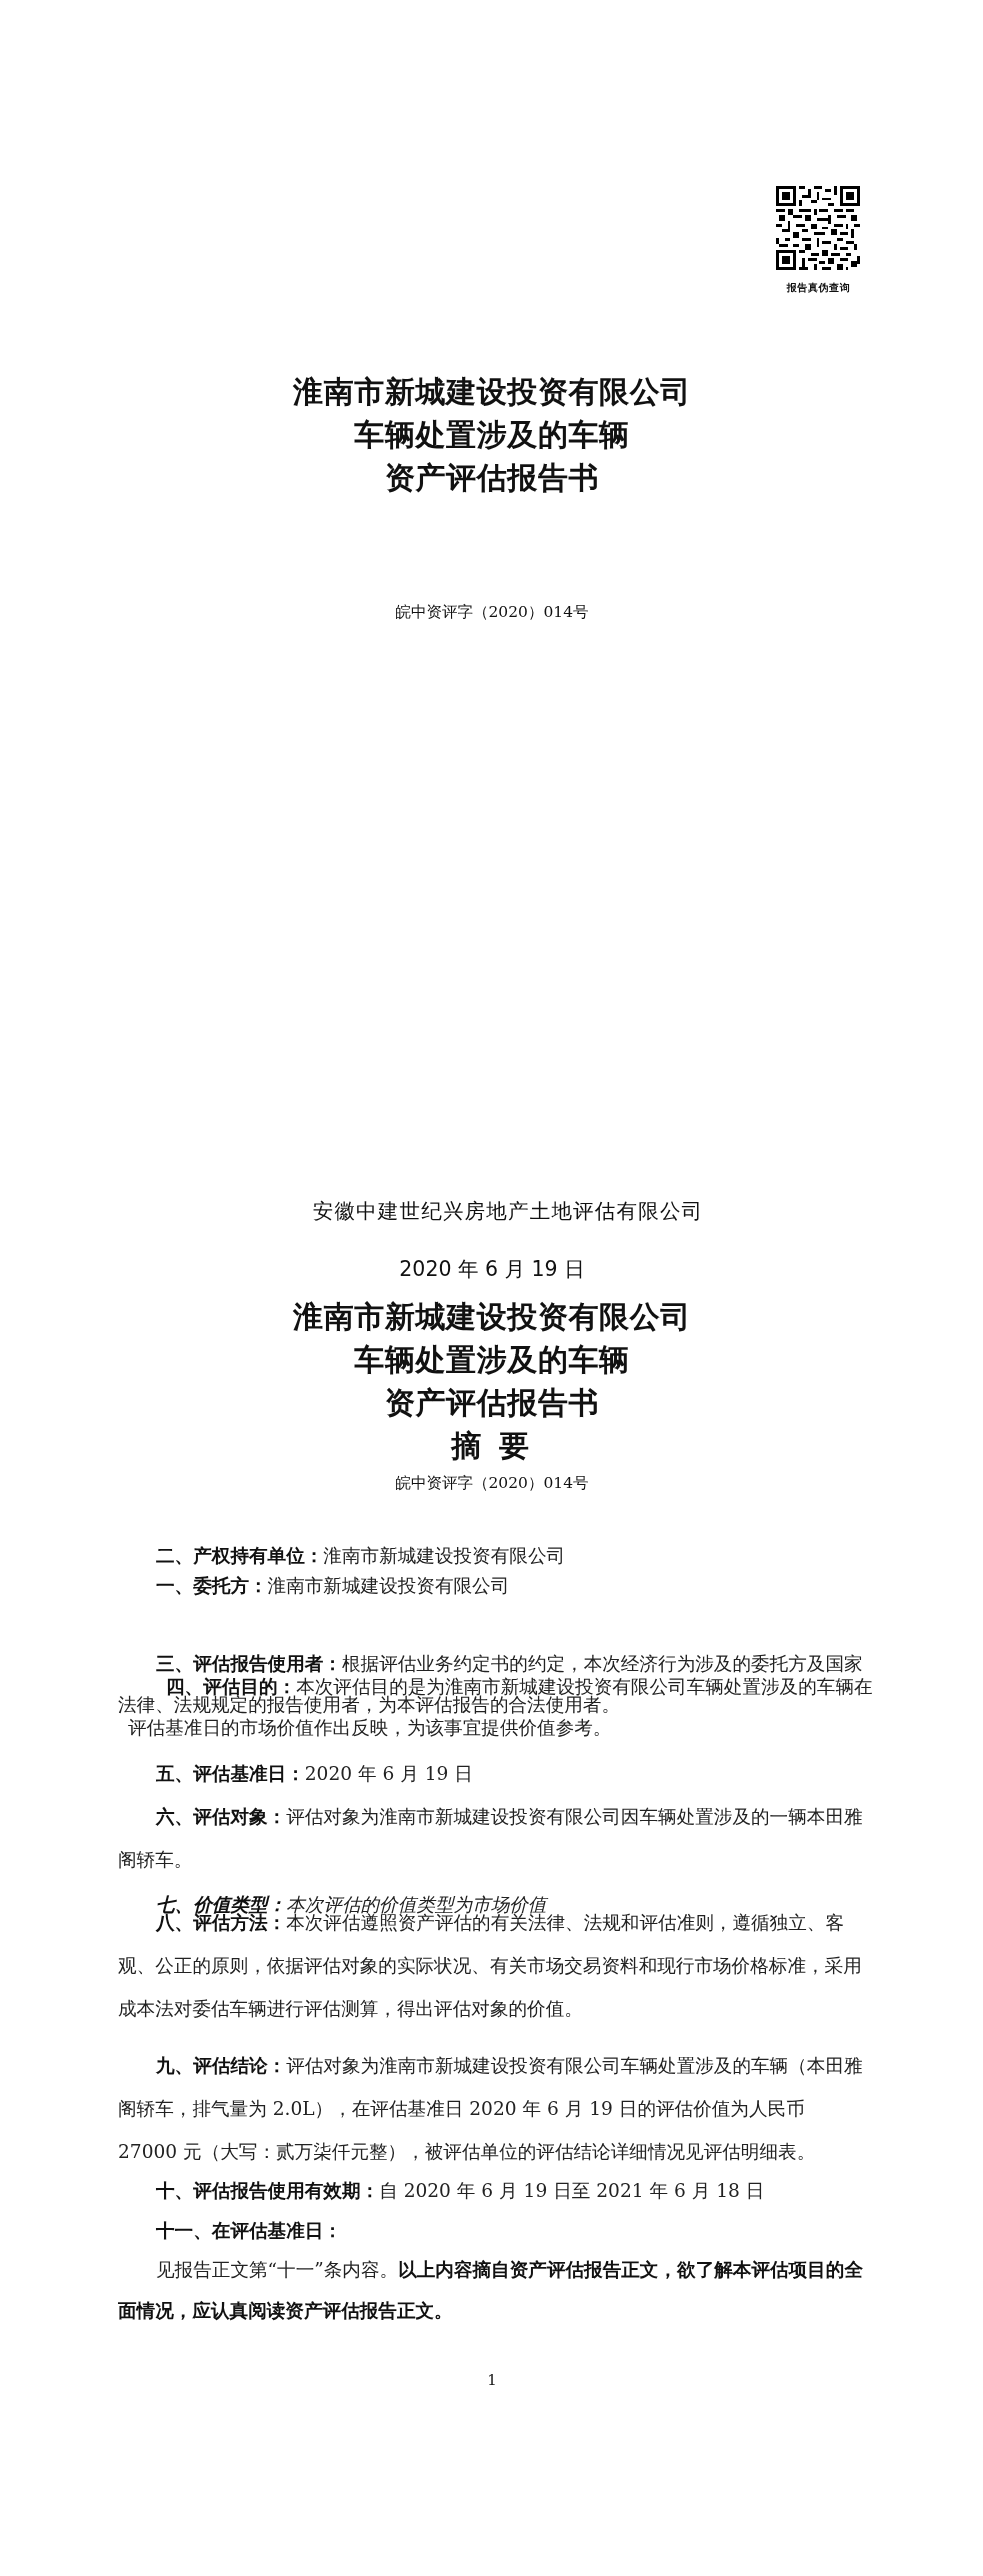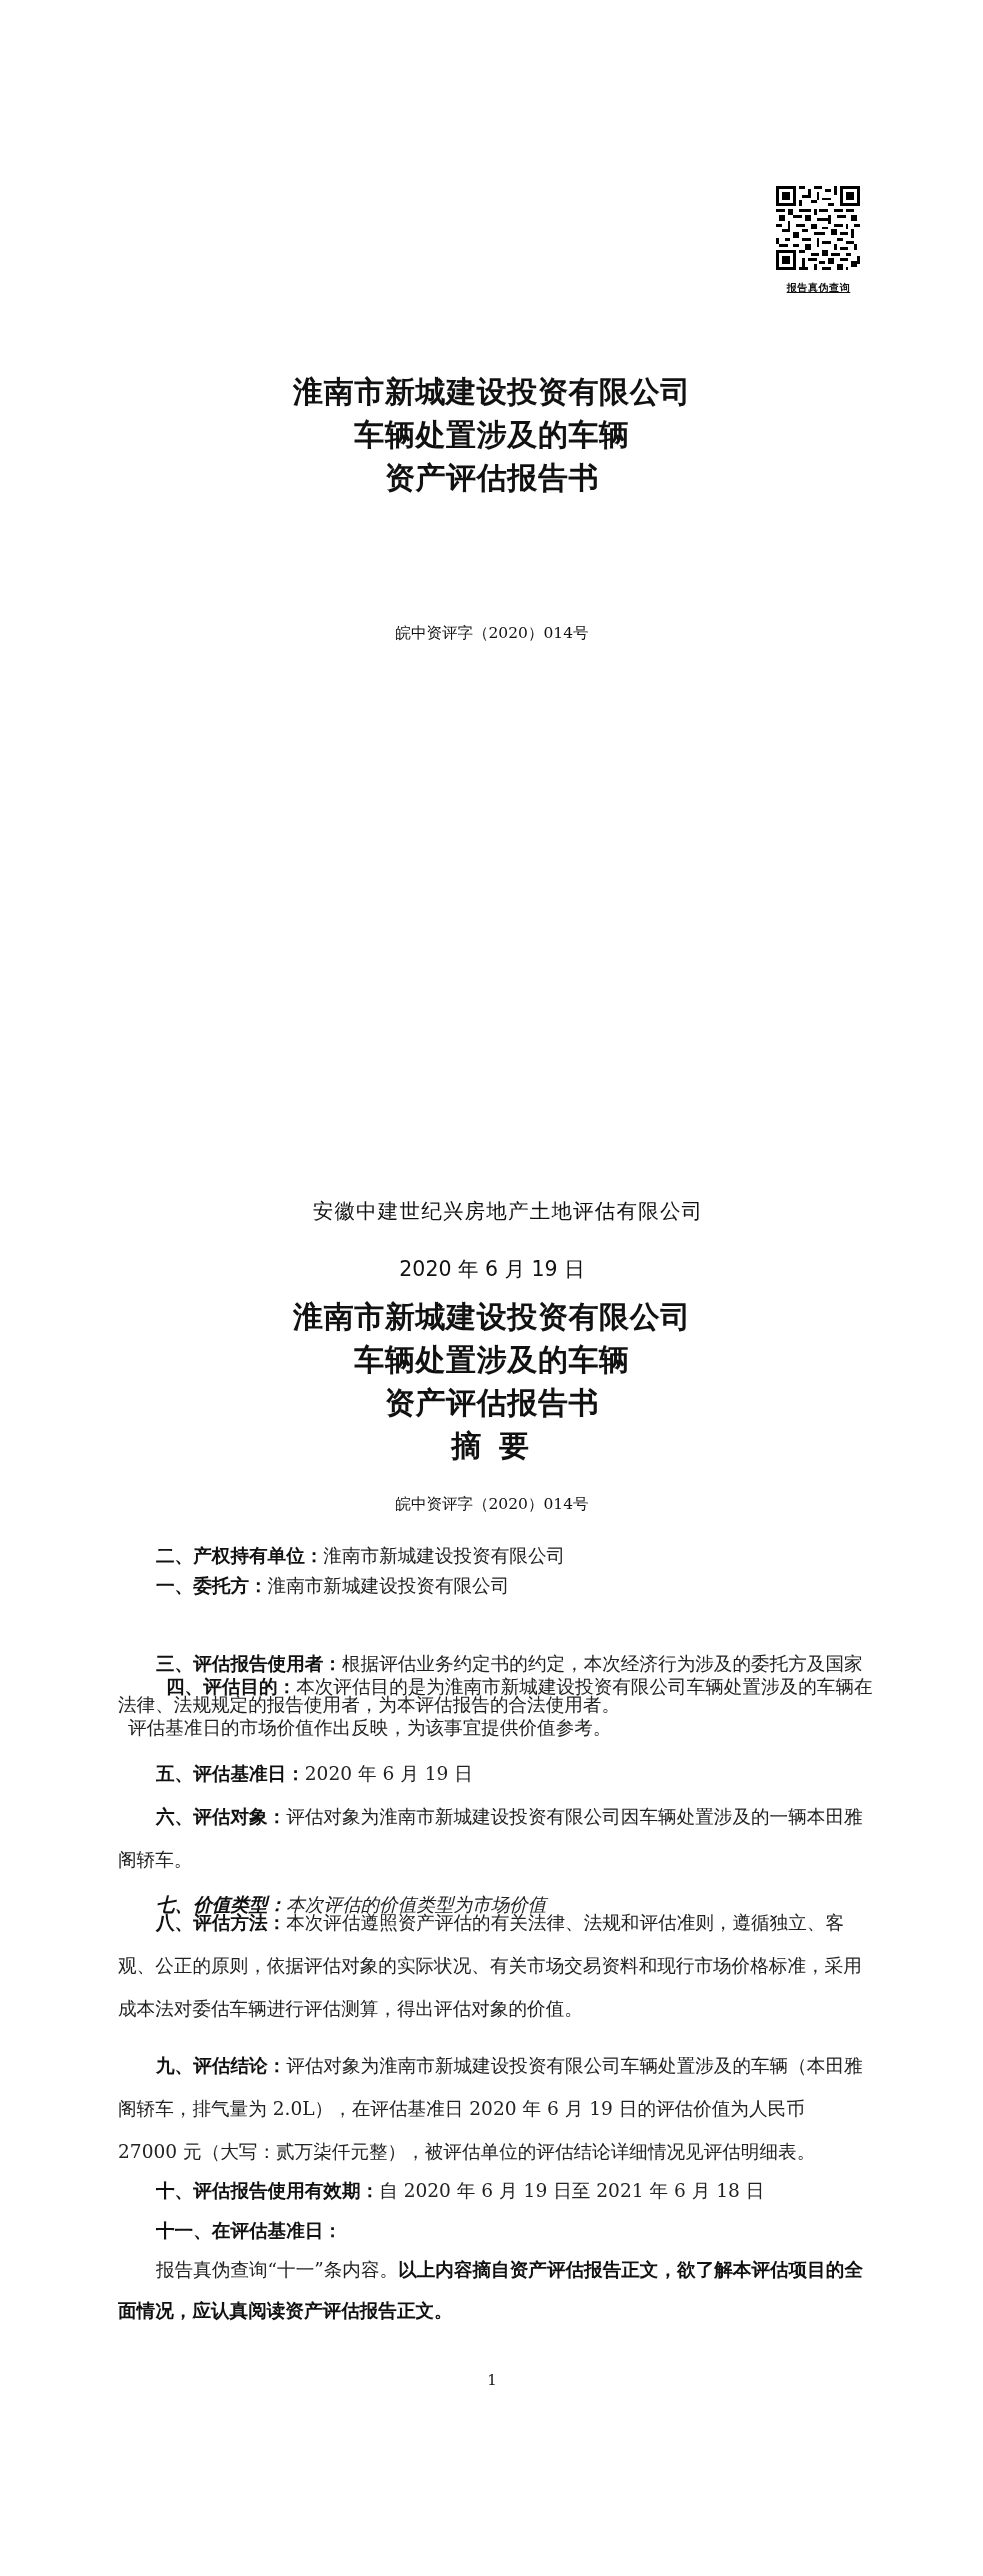--- a/index.html
+++ b/index.html
@@ -1,26 +1,26 @@
 <!DOCTYPE html>
 <html style="font-size:10px"><head>
 <meta charset="utf-8">
 <style>
   html, body { margin: 0; padding: 0; background: #ffffff; }
   body { width: 984px; height: 2576px; position: relative; overflow: hidden; color: #111; }
   .abs { position: absolute; }
   .center { left: 0; width: 984px; text-align: center; }
 
   
-  .qr-wrap { left: 769px; top: 186px; width: 99px; text-decoration: underline; }
+  .qr-wrap { left: 769px; top: 186px; width: 99px; }
   .qr { width: 84px; height: 84px; margin-left: 7.4px; display: block; }
   .qr-label { font-family: "DejaVu Sans", sans-serif; font-weight: bold; font-size: 10px; text-align: center; margin-top: 11px; letter-spacing: 0.6px; color:#111; }
 
   .title-big { font-family: "DejaVu Sans", "Liberation Sans", sans-serif; font-weight: bold; font-size: 30px; line-height: 43px; letter-spacing: 0.6px; }
-  .fileno { font-family: "DejaVu Serif", "Liberation Serif", serif; font-size: 15.5px; line-height: 25px; margin-top: 21px; }
+  .fileno { font-family: "DejaVu Serif", "Liberation Serif", serif; font-size: 15.5px; line-height: 25px; }
   .company { font-family: "DejaVu Sans", "Liberation Sans", sans-serif; font-size: 20.5px; line-height: 31px; letter-spacing: 1.2px; }
   .date { font-family: "DejaVu Sans", "Liberation Sans", sans-serif; font-size: 20.5px; line-height: 31px; }
 
   .body-block { left: 118px; width: 750px; font-size: 18.6px; line-height: 43px; }
   .body-block .para { text-indent: 38px; }
   .lbl { font-family: "DejaVu Sans", "Liberation Sans", sans-serif; font-weight: bold; }
   .txt { font-family: "DejaVu Serif", "Liberation Serif", serif; font-weight: normal; color: #222; }
   .strong { font-family: "DejaVu Sans", "Liberation Sans", sans-serif; font-weight: bold; color: #111; }
   .pageno { font-family: "DejaVu Serif", "Liberation Serif", serif; font-size: 15px; }
 </style>
@@ -177,17 +177,17 @@
 
 <div class="abs body-block" style="top:2169px;">
   <div class="para"><span class="lbl">十、评估报告使用有效期：</span><span class="txt">自 2020 年 6 月 19 日至 2021 年 6 月 18 日</span></div>
 </div>
 
 <div class="abs body-block" style="top:2209px;">
   <div class="para"><span class="lbl">十一、在评估基准日：</span></div>
 </div>
 
 <div class="abs body-block" style="top:2249px; line-height:41px;">
-  <div class="para"><span class="txt">报告真伪查询“十一”条内容。</span><span class="strong">以上内容摘自资产评估报告正文，欲了解本评估项目的全面情况，应认真阅读资产评估报告正文。</span></div>
+  <div class="para"><span class="txt">见报告正文第“十一”条内容。</span><span class="strong">以上内容摘自资产评估报告正文，欲了解本评估项目的全面情况，应认真阅读资产评估报告正文。</span></div>
 </div>
 
 <div class="abs center pageno" style="top:2371px;">1</div>
 
 
 </body></html>

